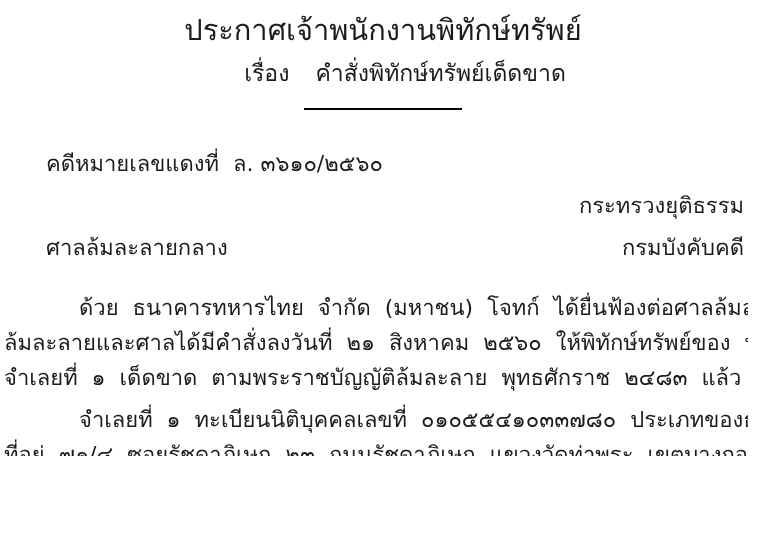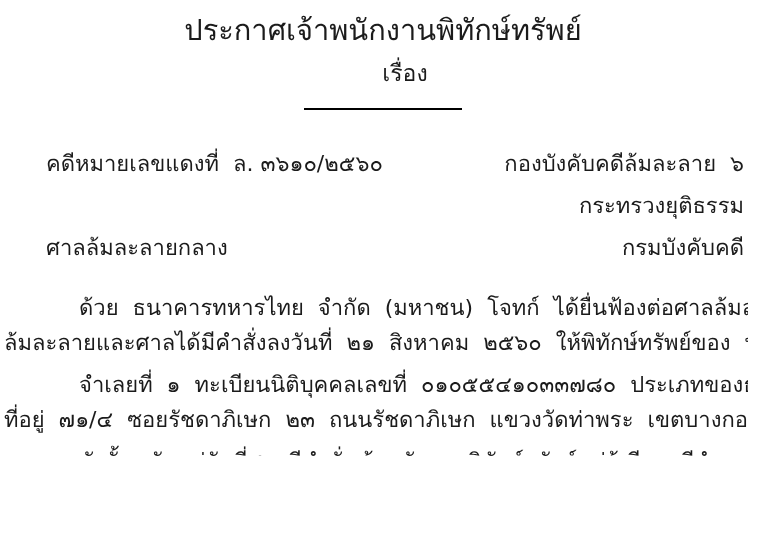--- a/index.html
+++ b/index.html
@@ -66,43 +66,44 @@
 </style>
 </head>
 <body>
 
 <div class="page">
 
   <div class="doc-title">ประกาศเจ้าพนักงานพิทักษ์ทรัพย์</div>
 
   <div class="subject-row">
     <span>เรื่อง</span>
+    <span>คำสั่งพิทักษ์ทรัพย์เด็ดขาด</span>
   </div>
 
   <div class="divider"></div>
 
   <div class="header-block">
     <div class="header-row">
       <span class="left">คดีหมายเลขแดงที่  ล. ๓๖๑๐/๒๕๖๐</span>
-      <span class="right">กองบังคับคดีล้มละลาย  ๖</span>
     </div>
     <div class="header-row">
       <span class="left"></span>
       <span class="right">กระทรวงยุติธรรม</span>
     </div>
     <div class="header-row">
       <span class="left">ศาลล้มละลายกลาง</span>
       <span class="right">กรมบังคับคดี</span>
     </div>
   </div>
 
   <div class="doc-body">
       <div class="paragraph">
         <div class="line first">ด้วย  ธนาคารทหารไทย  จำกัด  (มหาชน)  โจทก์  ได้ยื่นฟ้องต่อศาลล้มละลายกลางขอให้จำเลย</div>
         <div class="line">ล้มละลายและศาลได้มีคำสั่งลงวันที่  ๒๑  สิงหาคม  ๒๕๖๐  ให้พิทักษ์ทรัพย์ของ  บริษัท  โกลเด้น  พี  จำกัด</div>
+        <div class="line">จำเลยที่  ๑  เด็ดขาด  ตามพระราชบัญญัติล้มละลาย  พุทธศักราช  ๒๔๘๓  แล้ว</div>
       </div>
       <div class="paragraph">
         <div class="line first">จำเลยที่  ๑  ทะเบียนนิติบุคคลเลขที่  ๐๑๐๕๕๔๑๐๓๓๗๘๐  ประเภทของธุรกิจไม่ปรากฏ</div>
         <div class="line">ที่อยู่  ๗๑/๔  ซอยรัชดาภิเษก  ๒๓  ถนนรัชดาภิเษก  แขวงวัดท่าพระ  เขตบางกอกใหญ่  กรุงเทพมหานคร</div>
       </div>
       <div class="paragraph">
         <div class="line first">ดังนั้น  นับแต่วันที่ศาลมีคำสั่งเจ้าพนักงานพิทักษ์ทรัพย์แต่ผู้เดียว  มีอำนาจจัดการเกี่ยวกับ</div>
         <div class="line">กิจการและทรัพย์สินของจำเลย  ตามมาตรา  ๒๒  แห่งพระราชบัญญัติล้มละลาย  พุทธศักราช  ๒๔๘๓</div>
         <div class="line">และบุคคลผู้เป็นหนี้จำเลยหรือมีทรัพย์สินของจำเลยอยู่ในครอบครอง  มีหน้าที่ต้องแจ้งข้อมูลเกี่ยวกับหนี้</div>
       </div>

